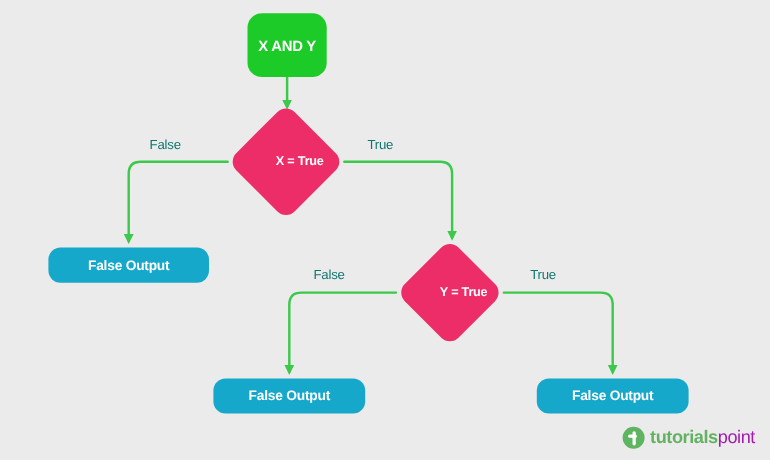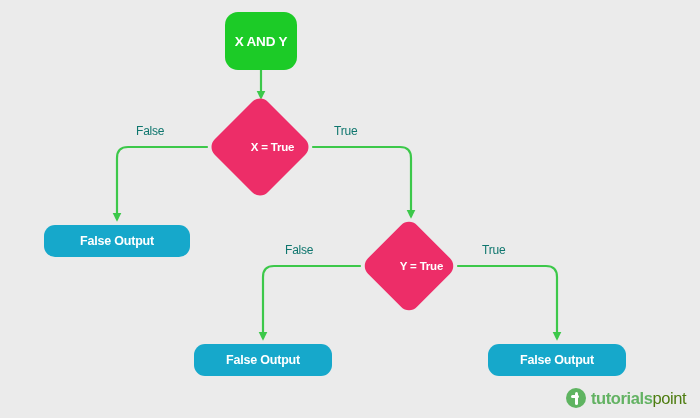--- a/index.html
+++ b/index.html
@@ -125,21 +125,21 @@
     font-size: 16.5px;
     line-height: 1;
     letter-spacing: -0.4px;
   }
   .brand-a {
     color: #63b263;
     font-weight: bold;
     text-align: right;
   }
   .brand-b {
-    color: #4d7c0f;
+    color: #a21caf;
     font-weight: normal;
   }
 </style>
 </head>
 <body>
 
 <div id="canvas">
 
   <svg id="edges" viewBox="0 0 700 418" width="700" height="418">
     <defs>

